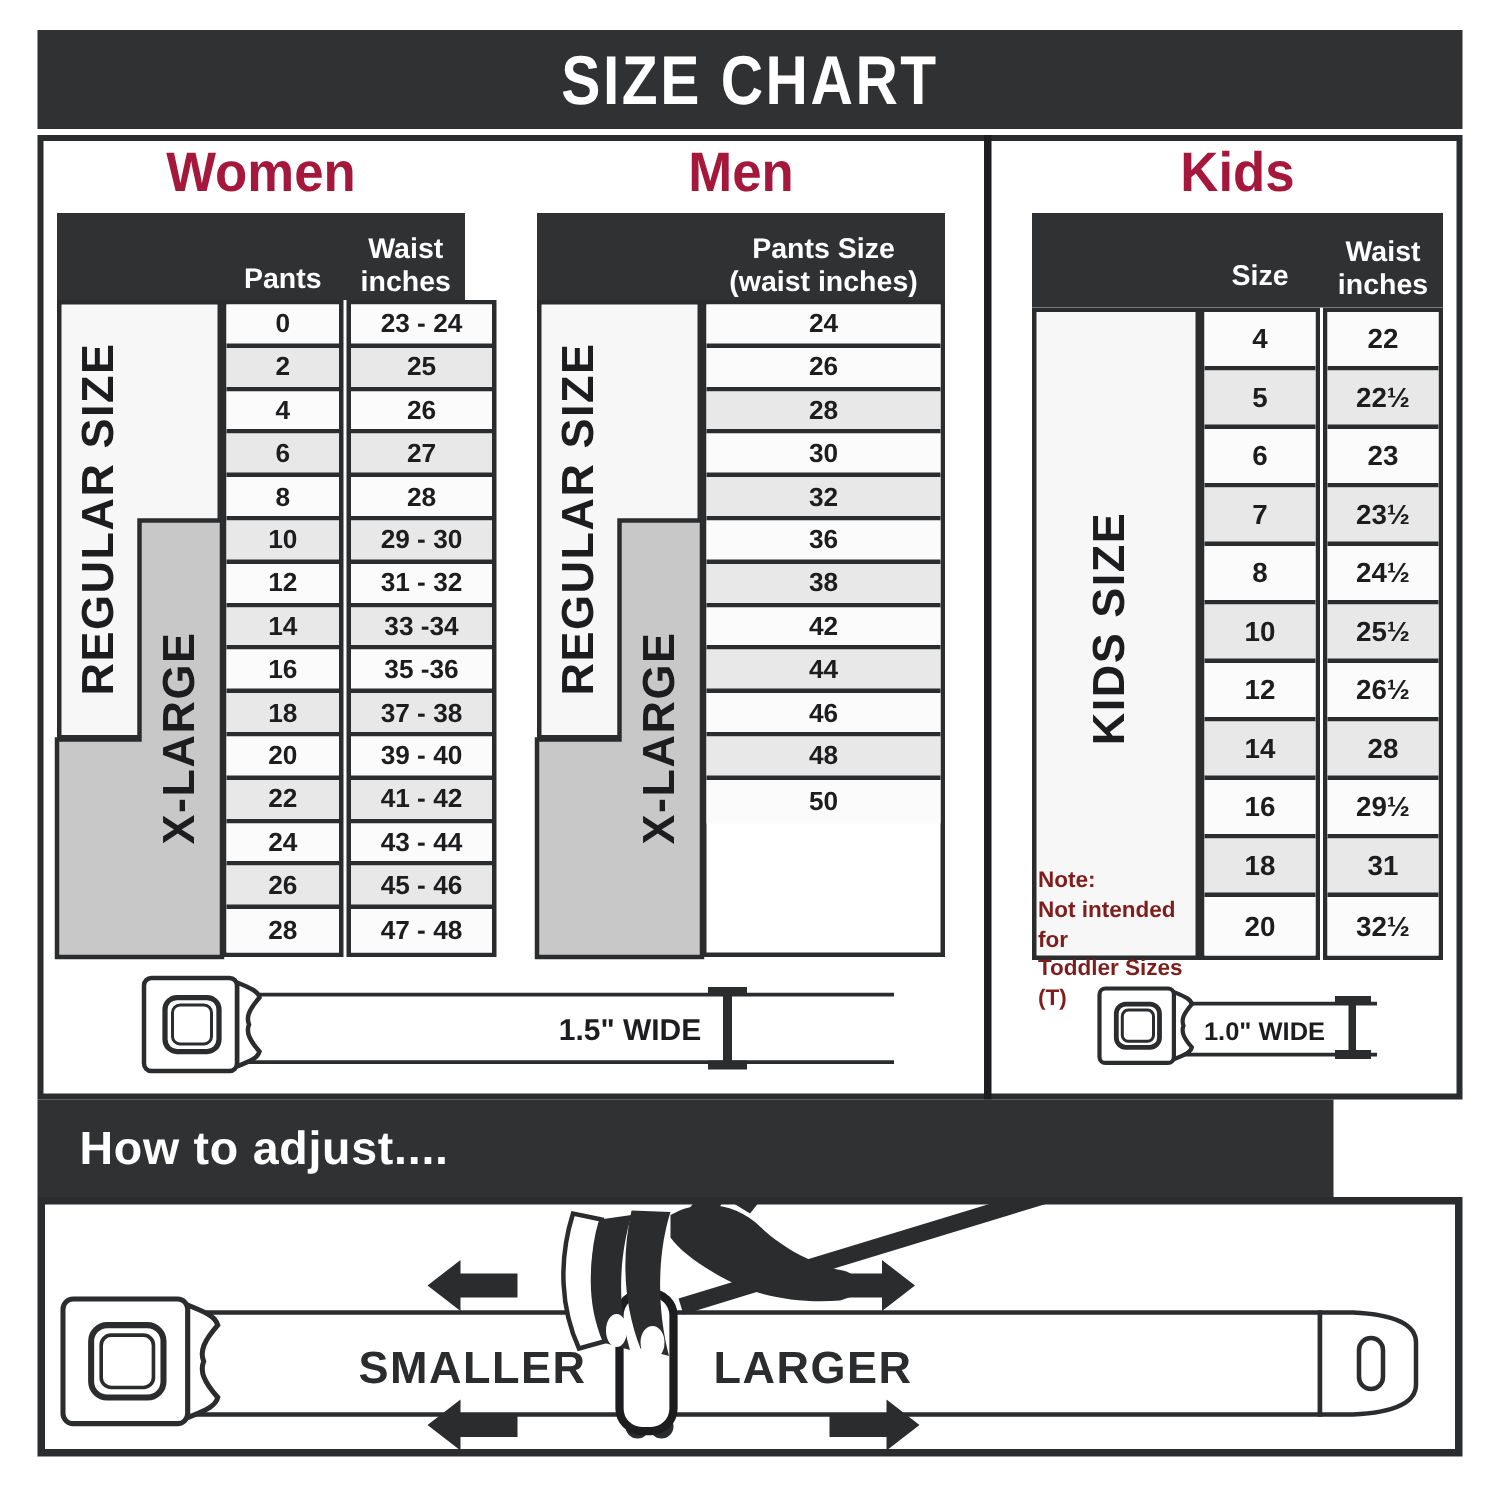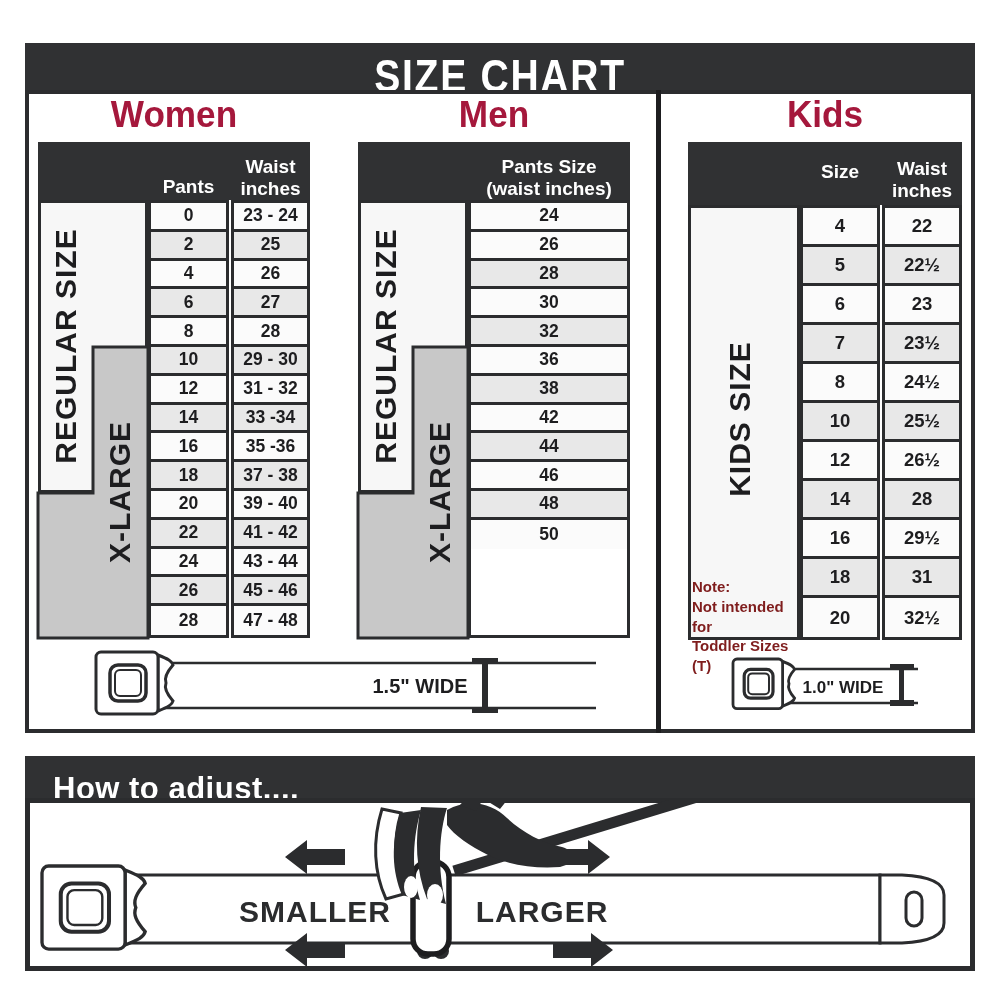--- a/index.html
+++ b/index.html
@@ -1,38 +1,38 @@
 <!DOCTYPE html>
 <html><head>
 <meta charset="utf-8">
 <style>
   html,body{margin:0;padding:0;background:#fff;}
   #page{position:relative;width:1000px;height:1000px;background:#fff;overflow:hidden;
         font-family:"Liberation Sans",sans-serif;color:#2b2c2e;}
   .abs{position:absolute;box-sizing:border-box;}
-  .darkbar{background:#303133;margin-top:23px;}
+  .darkbar{background:#303133;}
   .title-bar{left:25px;top:20px;width:950px;height:66px;display:flex;align-items:center;justify-content:center;}
   .title-text{color:#fff;font-size:46px;font-weight:bold;letter-spacing:2px;transform:scaleX(.85);white-space:nowrap;}
   .content-box{left:25px;top:90px;width:950px;height:643px;border:4px solid #2b2c2e;background:#fff;}
   .divider{left:656px;top:90px;width:5px;height:643px;background:#1d1d1f;}
   .section-title{top:94px;width:200px;text-align:center;font-size:37px;font-weight:bold;color:#a5183c;transform:scaleX(.95);}
   .thead{background:#303133;}
   .hlabel{color:#fff;font-weight:bold;font-size:19px;text-align:center;line-height:1.18;white-space:pre-line;}
   .cells{display:grid;border:3px solid #2b2c2e;background:#fff;}
   .cell{display:flex;align-items:center;justify-content:center;font-weight:bold;font-size:17.5px;
         border-bottom:3px solid #2b2c2e;background:#fbfbfb;color:#1d1d1f;}
   .cell:last-child{border-bottom:none;}
   .alt-odd .cell:nth-child(even){background:#e8e8e8;}
   .alt-men .cell:nth-child(2n+3){background:#e8e8e8;}
   .kids-cells .cell{font-size:18.5px;}
   .regular-box{background:#f7f7f7;border:3px solid #2b2c2e;}
   .vlabel{font-weight:bold;font-size:30px;letter-spacing:1px;text-align:center;height:34px;line-height:34px;
           transform:rotate(-90deg);white-space:nowrap;color:#1d1d1f;}
   .note{font-size:15px;font-weight:bold;line-height:1.32;white-space:pre-line;color:#7f1d1d;}
-  .adjust-bar{left:25px;top:733px;width:950px;height:65px;display:flex;align-items:center;}
+  .adjust-bar{left:25px;top:733px;width:864px;height:65px;display:flex;align-items:center;}
   .adjust-text{color:#fff;font-size:31px;font-weight:bold;padding-left:28px;letter-spacing:.5px;}
   .illus-box{left:25px;top:798px;width:950px;height:173px;border:5px solid #2b2c2e;background:#fff;}
   svg text{font-family:"Liberation Sans",sans-serif;}
 </style>
 </head>
 <body>
 
 <div id="page">
 
   <div class="abs darkbar title-bar">
@@ -68,21 +68,21 @@
       <div class="cell">12</div>
       <div class="cell">14</div>
       <div class="cell">16</div>
       <div class="cell">18</div>
       <div class="cell">20</div>
       <div class="cell">22</div>
       <div class="cell">24</div>
       <div class="cell">26</div>
       <div class="cell">28</div>
     </div>
-  <div class="abs cells alt-odd" style="left:231px;top:200px;width:79px;height:438px;grid-template-rows:repeat(15,1fr);">
+  <div class="abs cells alt-odd" style="left:231px;top:200px;width:100px;height:438px;grid-template-rows:repeat(15,1fr);">
       <div class="cell">23 - 24</div>
       <div class="cell">25</div>
       <div class="cell">26</div>
       <div class="cell">27</div>
       <div class="cell">28</div>
       <div class="cell">29 - 30</div>
       <div class="cell">31 - 32</div>
       <div class="cell">33 -34</div>
       <div class="cell">35 -36</div>
       <div class="cell">37 - 38</div>
@@ -113,21 +113,21 @@
       <div class="cell">36</div>
       <div class="cell">38</div>
       <div class="cell">42</div>
       <div class="cell">44</div>
       <div class="cell">46</div>
       <div class="cell">48</div>
       <div class="cell">50</div>
     </div>
 
   <div class="abs thead" style="left:688px;top:142px;width:274px;height:63px;"></div>
-  <div class="abs hlabel" style="left:800px;top:161px;width:80px;">Size</div>
+  <div class="abs hlabel" style="left:800px;top:174px;width:80px;">Size</div>
   <div class="abs hlabel" style="left:882px;top:158px;width:80px;">Waist
 inches</div>
 
   <div class="abs regular-box" style="left:688px;top:205px;width:112px;height:435px;"></div>
   <div class="abs vlabel" style="left:590px;top:402px;width:300px;">KIDS SIZE</div>
   <div class="abs note" style="left:692px;top:577px;width:106px;">Note:
 Not intended for
 Toddler Sizes (T)</div>
 
   <div class="abs cells alt-odd kids-cells" style="left:800px;top:205px;width:80px;height:435px;grid-template-rows:repeat(11,1fr);">

